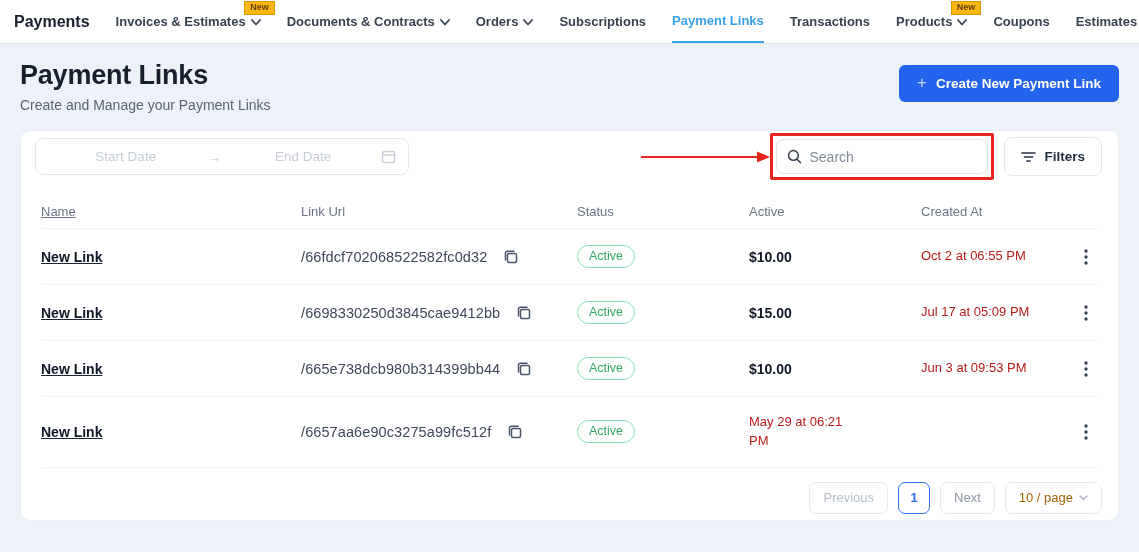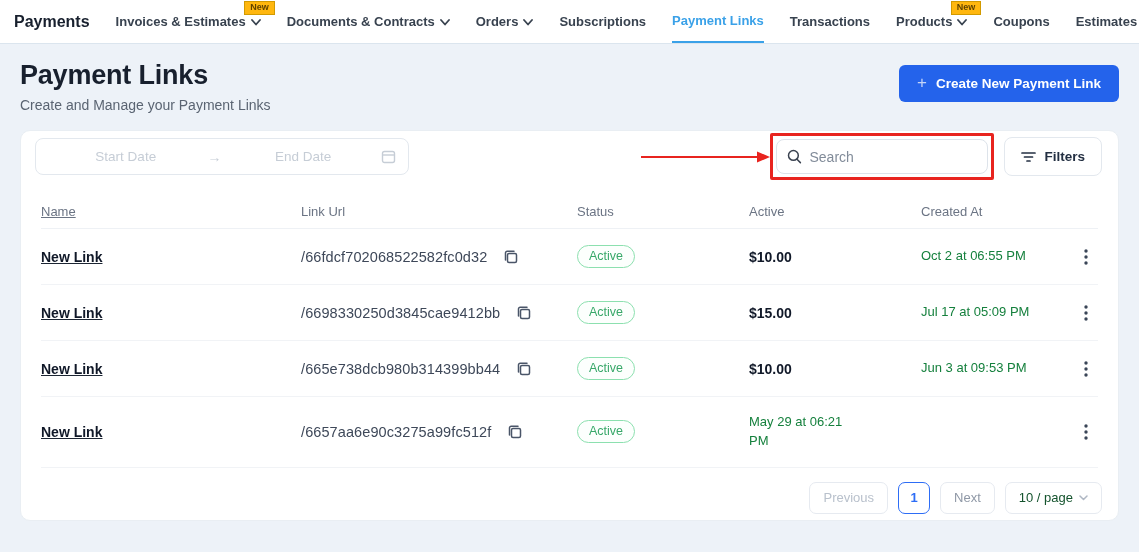--- a/index.html
+++ b/index.html
@@ -87,33 +87,33 @@
   .col-created { flex:1; }
   .col-menu { width:24px; display:flex; justify-content:center; }
   .cell-name { font-size:14px; font-weight:700; color:#101828; }
   .cell-link { font-size:14.5px; color:#3e4859; letter-spacing:0.1px; }
   .copy-btn { background:none; border:none; cursor:pointer; display:flex; padding:2px; }
   .status-badge {
     display:inline-block; font-size:12.5px; color:#38a869; border:1px solid #8ce0af;
     background:#fcfffd; border-radius:999px; padding:3px 11px 4px;
   }
   .cell-price { font-size:14px; font-weight:700; color:#101828; }
-  .cell-created { font-size:13px; color:#15803d; max-width:112px; line-height:1.45; }
+  .cell-created { font-size:13px; color:#b91c1c; max-width:112px; line-height:1.45; }
   .kebab-btn { background:none; border:none; cursor:pointer; padding:2px 6px; display:flex; }
   
   .tfoot { display:flex; justify-content:flex-end; align-items:center; gap:10px; padding:14px 16px 15px; }
   .pg-btn {
     height:32px; min-width:32px; background:#fff; border:1px solid #e6eaf0; border-radius:7px;
     font-size:13px; color:#b9c1cc; padding:0 13px; cursor:pointer;
     display:flex; align-items:center; justify-content:center; gap:6px;
     font-family:"Liberation Sans", sans-serif;
   }
   .pg-btn.next { color:#8f98a6; }
   .pg-page { border:1px solid #2d6df6; color:#2d6df6; padding:0; width:32px; font-weight:600; }
-  .pg-size { color:#14532d; }
+  .pg-size { color:#a16207; }
   .pg-size .chev { margin-top:1px; }
   svg { display:block; }
 </style>
 </head>
 <body>
 
 <header class="topnav">
   <div class="brand">Payments</div>
   <nav class="nav-items">
       <div class="nav-item">

